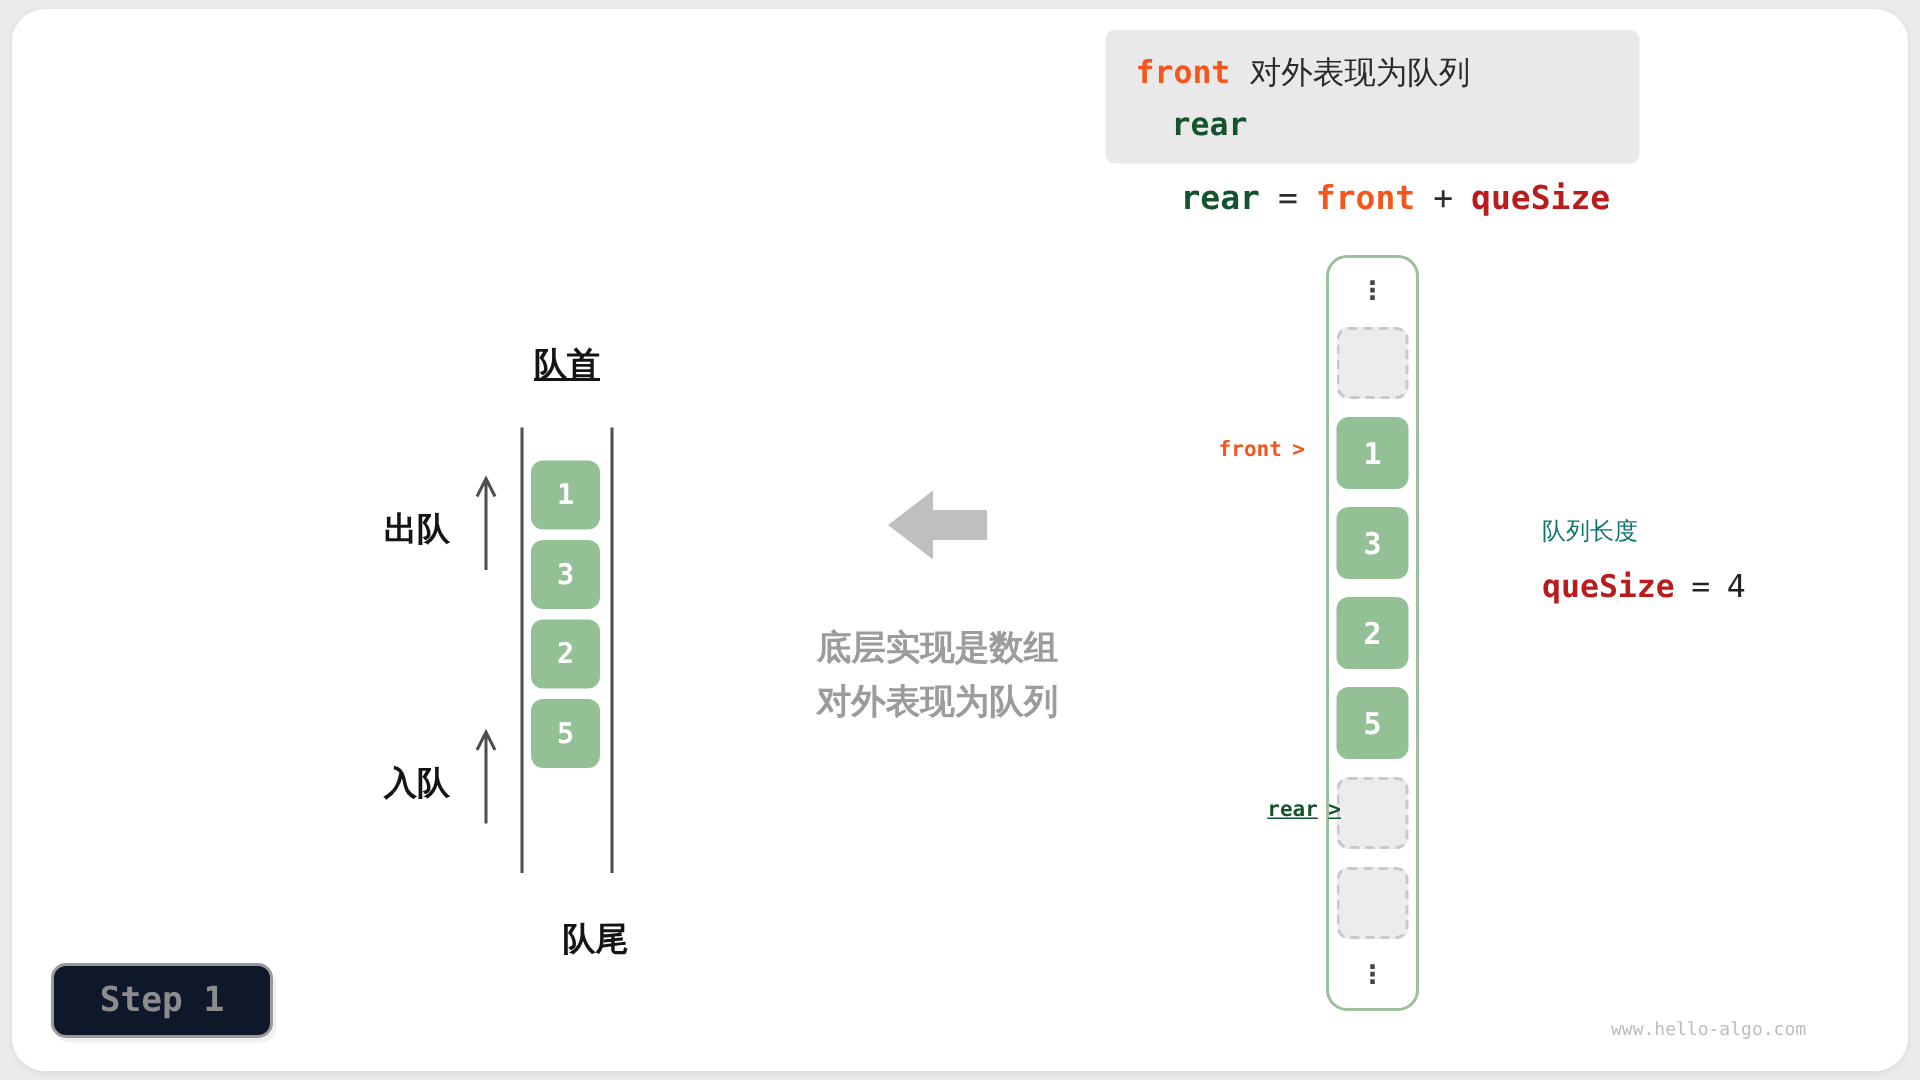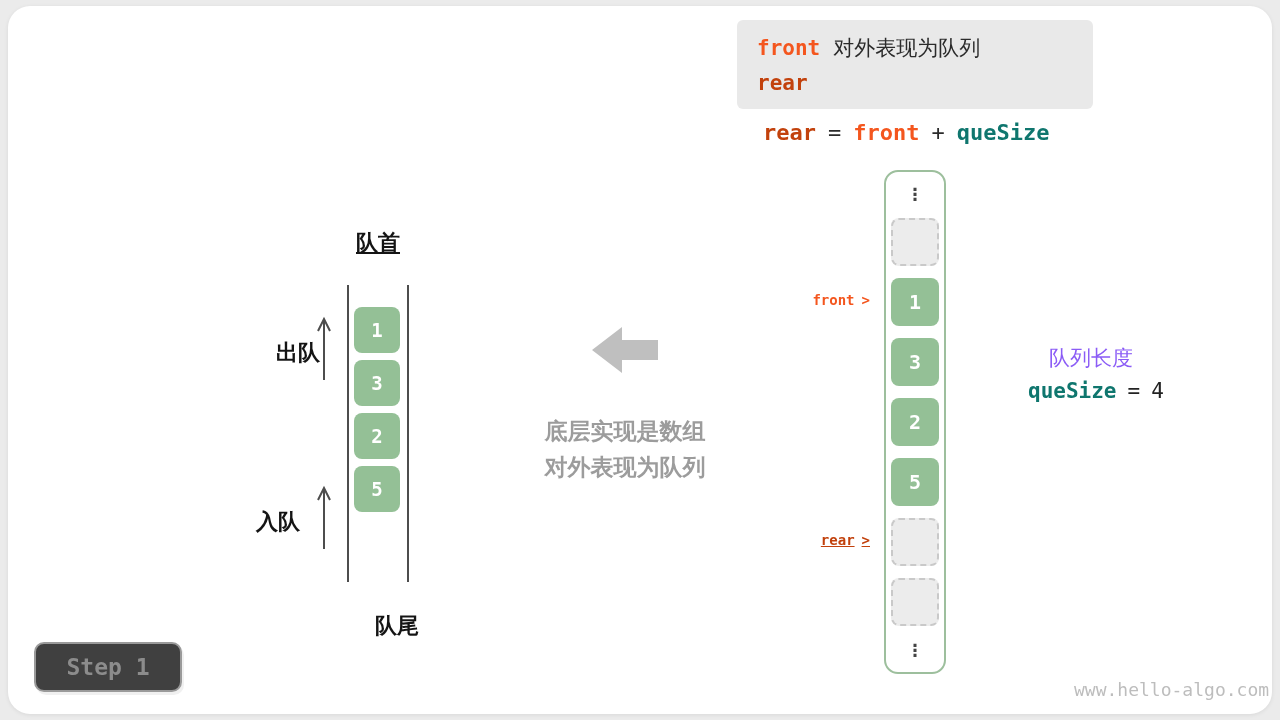--- a/index.html
+++ b/index.html
@@ -11,22 +11,22 @@
   }
   .card {
     position: absolute; left: 8px; top: 6px; width: 1264px; height: 708px;
     background: #ffffff; border-radius: 22px;
     box-shadow: 0 1px 4px rgba(0,0,0,0.08);
   }
   .abs { position: absolute; }
   .mono { font-family: "DejaVu Sans Mono", "Liberation Mono", monospace; font-weight: bold; }
   .plain-mono { font-family: "DejaVu Sans Mono", "Liberation Mono", monospace; font-weight: normal; color: #222; }
   .kw-front { color: #f4561e; }
-  .kw-rear  { color: #c2410c; }
-  .kw-size  { color: #0f766e; }
+  .kw-rear  { color: #14532d; margin-left: 24px; }
+  .kw-size  { color: #b91c1c; }
 
   .legend-box {
     left: 737px; top: 20px; width: 356px;
     background: #e9e9e9; border-radius: 6px;
     padding: 14px 20px; display: flex; flex-direction: column; gap: 9px;
   }
   .legend-line { font-size: 21px; color: #2b2b2b; display: flex; align-items: baseline; gap: 13px; }
 
   .formula { left: 763px; top: 120px; font-size: 22px; display: flex; gap: 12px; align-items: baseline; }
   .formula .op { font-family: "DejaVu Sans Mono", "Liberation Mono", monospace; color: #2b2b2b; }
@@ -45,51 +45,51 @@
     font-weight: bold; font-size: 20px; color: #fff; background: #94c096;
     flex: 0 0 auto;
   }
   .cell.empty { background: #ececec; border: 2px dashed #c9c9c9; }
 
   .pointer { width: 106px; text-align: right; font-size: 14px; line-height: 28px; }
   .pointer .glyph { margin-left: 7px; }
   .pointer-front { left: 764px; top: 286px; }
   .pointer-rear  { left: 764px; top: 526px; text-decoration: underline; }
 
-  .qlen-label { left: 1028px; top: 344px; font-size: 21px; color: #8b5cf6; margin-left: 21px; }
+  .qlen-label { left: 1028px; top: 344px; font-size: 16px; color: #0f766e; }
   .qlen-value { left: 1028px; top: 379px; font-size: 21px; display: flex; gap: 11px; align-items: baseline; }
 
   .big-arrow { left: 592px; top: 325px; }
   .caption { left: 495px; width: 260px; text-align: center; font-size: 23px; font-weight: bold; color: #9c9c9c; }
   .caption-1 { top: 416px; }
   .caption-2 { top: 452px; }
 
   .vline { width: 0; border-left: 2px solid #4d4d4d; height: 297px; top: 285px; }
   .vline-left  { left: 347px; }
   .vline-right { left: 407px; }
   .lq-cell { left: 354px; width: 46px; height: 46px; font-size: 19px; }
   .lq1 { top: 307px; } .lq2 { top: 360px; } .lq3 { top: 413px; } .lq4 { top: 466px; }
 
   .cn-label { font-size: 22px; font-weight: bold; color: #141414; }
   .lbl-head { left: 331px; top: 228px; width: 94px; text-align: center; text-decoration: underline; }
   .lbl-tail { left: 350px; top: 611px; width: 94px; text-align: center; }
-  .lbl-dequeue { left: 256px; top: 338px; margin-left: 20px; }
+  .lbl-dequeue { left: 256px; top: 338px; }
   .lbl-enqueue { left: 256px; top: 507px; text-align: center; }
   .arrow-dequeue { left: 316px; top: 314px; }
   .arrow-enqueue { left: 316px; top: 483px; }
   .op-arrow { stroke: #4d4d4d; stroke-width: 2; fill: none; }
 
   .step-badge {
     left: 34px; top: 642px; width: 148px; height: 50px;
-    background: #404040; border: 2px solid #9a9a9a; border-radius: 10px;
+    background: #0f172a; border: 2px solid #9a9a9a; border-radius: 10px;
     display: flex; align-items: center; justify-content: center;
     font-size: 23px; color: #8c8c8c;
     box-shadow: 2px 3px 0 rgba(0,0,0,0.06);
   }
-  .watermark { left: 1074px; top: 679px; font-size: 18px; color: #bdbdbd;
+  .watermark { left: 1074px; top: 679px; font-size: 12px; color: #bdbdbd;
     font-family: "DejaVu Sans Mono", "Liberation Mono", monospace; }
 </style>
 </head>
 <body>
 
 <div class="stage">
   <div class="card"></div>
 
   <div class="abs legend-box">
     <div class="legend-line">

